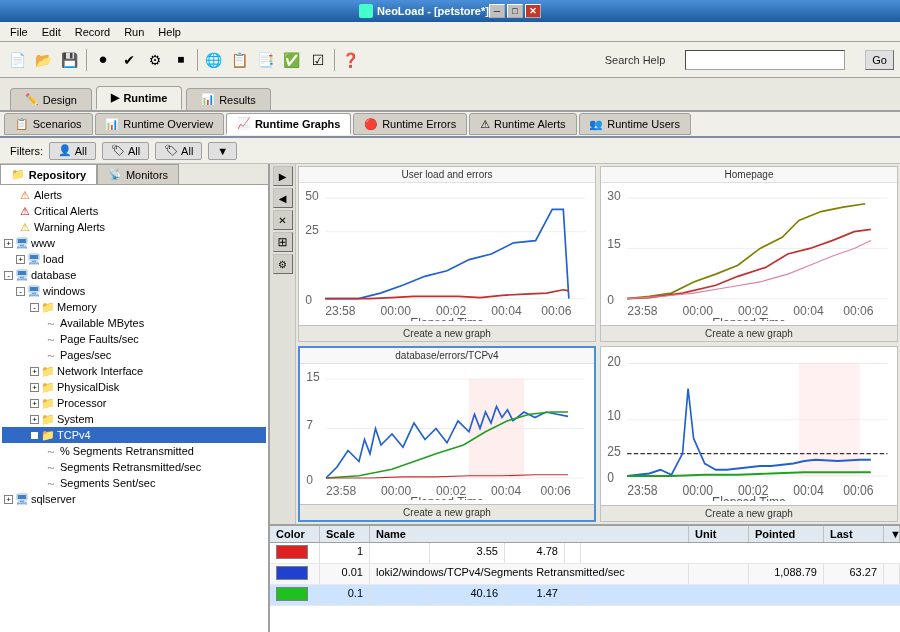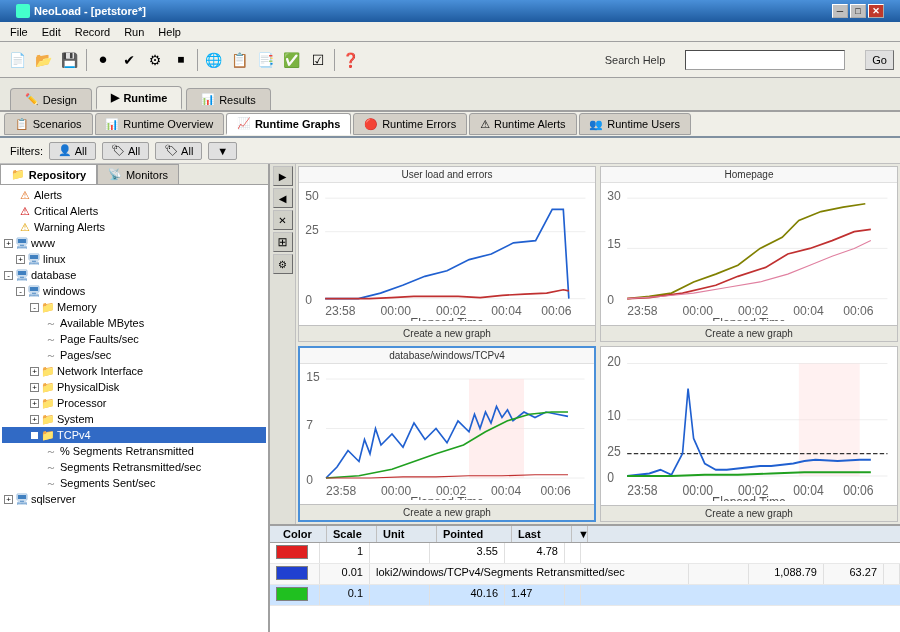--- a/index.html
+++ b/index.html
@@ -4,21 +4,21 @@
   <style>
     * { box-sizing: border-box; margin: 0; padding: 0; font-family: 'Segoe UI', Tahoma, Geneva, Verdana, sans-serif; font-size: 11px; }
     body { background: #d4d0c8; width: 900px; height: 632px; overflow: hidden; }
 
     
     .title-bar {
       background: linear-gradient(to bottom, #4a90d9, #1e5a9e);
       height: 22px;
       display: flex;
       align-items: center;
-      justify-content: space-between;
+      justify-content: center;
       padding: 0 16px;
       color: white;
       font-size: 11px;
       font-weight: bold;
     }
     .title-bar-left { display: flex; align-items: center; gap: 4px; }
     .title-bar-icon { width: 14px; height: 14px; background: #4fc; border-radius: 2px; }
     .title-bar-controls { display: flex; gap: 2px; }
     .tb-btn {
       width: 16px; height: 14px; background: #c0c0c0; border: 1px outset #fff;
@@ -440,21 +440,21 @@
       </div>
 
       <div class="tree-item">
         <span class="expand-btn">+</span>
         <span class="tree-icon" style="color:#4080c0;">🖥</span>
         <span>www</span>
       </div>
       <div class="tree-item" style="padding-left:14px;">
         <span class="expand-btn">+</span>
         <span class="tree-icon" style="color:#4080c0;">🖥</span>
-        <span>linux</span>
+        <span>load</span>
       </div>
 
       <div class="tree-item">
         <span class="expand-btn">-</span>
         <span class="tree-icon" style="color:#4080c0;">🖥</span>
         <span>database</span>
       </div>
 
       <div class="tree-item" style="padding-left:14px;">
         <span class="expand-btn">-</span>
@@ -590,21 +590,21 @@
               <text x="120" y="115" font-size="7" fill="#666">00:02</text>
               <text x="170" y="115" font-size="7" fill="#666">00:04</text>
               <text x="215" y="115" font-size="7" fill="#666">00:06</text>
               <text x="130" y="125" font-size="7" fill="#555" text-anchor="middle">Elapsed Time</text>
             </svg>
           </div>
           <button class="create-graph-btn">Create a new graph</button>
         </div>
 
         <div class="graph-cell highlighted">
-          <div class="graph-title">database/windows/TCPv4</div>
+          <div class="graph-title">database/errors/TCPv4</div>
           <div class="graph-body">
             <svg width="100%" height="100%" viewBox="0 0 260 120" preserveAspectRatio="none">
               <text x="2" y="12" font-size="8" fill="#666">15</text>
               <text x="2" y="55" font-size="8" fill="#666">7</text>
               <text x="2" y="105" font-size="8" fill="#666">0</text>
               <line x1="20" y1="10" x2="255" y2="10" stroke="#e0e0e0" stroke-width="0.5"></line>
               <line x1="20" y1="55" x2="255" y2="55" stroke="#e0e0e0" stroke-width="0.5"></line>
               <line x1="20" y1="100" x2="255" y2="100" stroke="#e0e0e0" stroke-width="0.5"></line>
 
               <rect x="150" y="10" width="50" height="90" fill="#ffdddd" opacity="0.5"></rect>
@@ -653,22 +653,23 @@
             </svg>
           </div>
           <button class="create-graph-btn">Create a new graph</button>
         </div>
 
       </div>
     </div>
 
     <div class="bottom-table-area">
       <div class="table-header">
-        <div class="table-header-cell" style="width:50px;margin-left:7px;">Color</div>
+        <div class="table-header-cell" style="width:50px;">Color</div>
         <div class="table-header-cell" style="width:50px;">Scale</div>
+        <div class="table-header-cell" style="flex:1;">Name</div>
         <div class="table-header-cell" style="width:60px;">Unit</div>
         <div class="table-header-cell" style="width:75px;">Pointed</div>
         <div class="table-header-cell" style="width:60px;">Last</div>
         <div class="table-header-cell" style="width:16px;">▼</div>
       </div>
 
       <div class="table-row">
         <div class="table-cell" style="width:50px;">
           <span class="color-swatch" style="background:#e02020;"></span>
         </div>
@@ -691,18 +692,18 @@
         <div class="table-cell" style="width:16px;"></div>
       </div>
 
       <div class="table-row selected">
         <div class="table-cell" style="width:50px;">
           <span class="color-swatch" style="background:#20c020;"></span>
         </div>
         <div class="table-cell" style="width:50px; text-align:right;">0.1</div>
         <div class="table-cell" style="width:60px;"></div>
         <div class="table-cell" style="width:75px; text-align:right;">40.16</div>
-        <div class="table-cell" style="width:60px; text-align:left;">1.47</div>
+        <div class="table-cell" style="width:60px; text-align:right;">1.47</div>
         <div class="table-cell" style="width:16px;"></div>
       </div>
     </div>
   </div>
 </div>
 
 </body></html>

